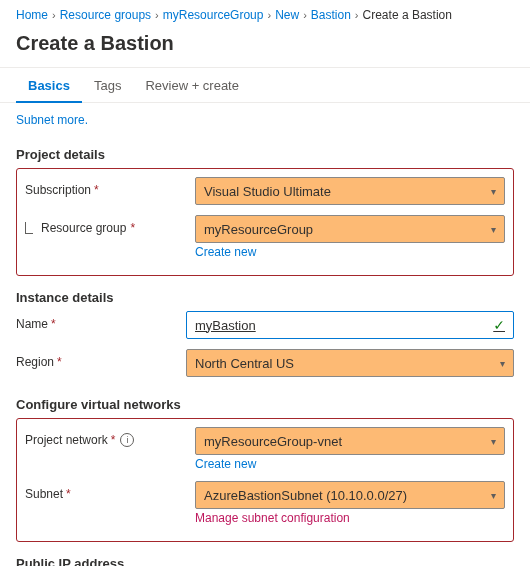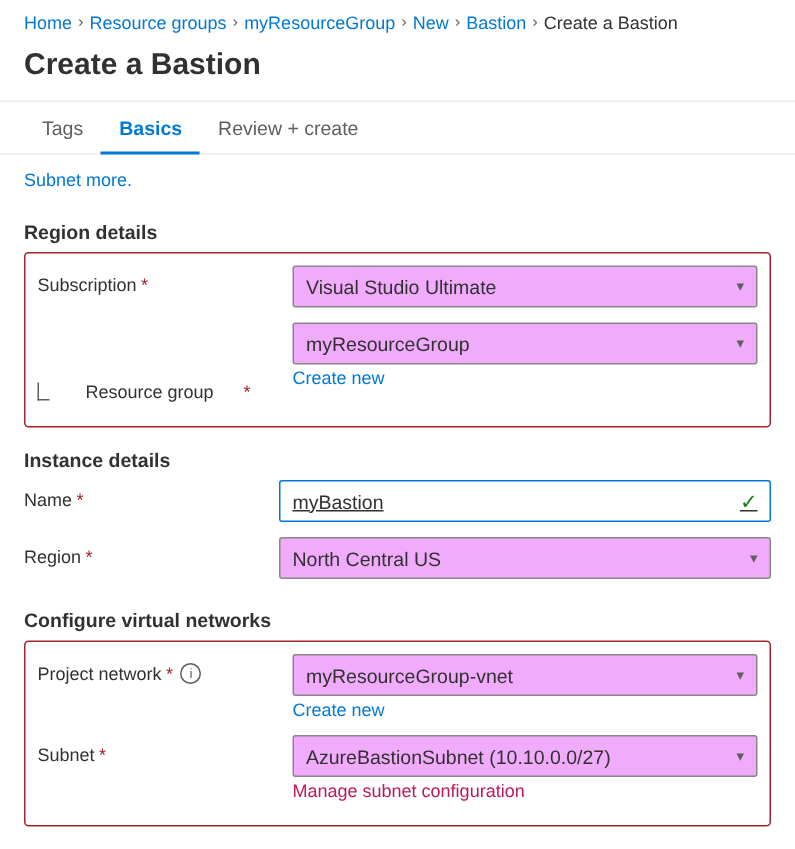--- a/index.html
+++ b/index.html
@@ -99,21 +99,21 @@
       margin-left: 2px;
     }
     .form-control-area {
       flex: 1;
     }
     .dropdown {
       width: 100%;
       height: 28px;
       border: 1px solid #8a8886;
       border-radius: 2px;
-      background: #f0abfc;
+      background: #fdba74;
       display: flex;
       align-items: center;
       justify-content: space-between;
       padding: 0 8px;
       cursor: pointer;
       font-size: 13px;
       color: #323130;
     }
     .dropdown-arrow {
       font-size: 10px;
@@ -144,22 +144,21 @@
     }
     .red-outline {
       border: 1px solid #a4262c;
       border-radius: 3px;
       padding: 8px 8px 6px;
       margin-bottom: 4px;
     }
     .indent-label {
       display: flex;
       align-items: center;
-      gap: 20px;
-      margin-top: 33px;
+      gap: 4px;
     }
     .manage-link {
       font-size: 12px;
       color: #be185d;
       text-decoration: none;
       display: block;
       margin-top: 2px;
       cursor: pointer;
     }
     .vnet-outline {
@@ -184,31 +183,31 @@
   <a href="#">Bastion</a>
   <span class="sep">›</span>
   <span class="current">Create a Bastion</span>
 </div>
 
 <div class="page-title">Create a Bastion</div>
 
 <hr class="divider">
 
 <div class="tabs">
+  <div class="tab active">Basics</div>
   <div class="tab">Tags</div>
-  <div class="tab active">Basics</div>
   <div class="tab">Review + create</div>
 </div>
 
 <div class="description">
   <span></span>
   <a href="#">Subnet more.</a>
 </div>
 
-<div class="section-title">Region details</div>
+<div class="section-title">Project details</div>
 
 <div class="form-area">
   <div class="red-outline">
 
     <div class="form-row">
       <div class="form-label">
         <span>Subscription</span>
         <span class="required">*</span>
       </div>
       <div class="form-control-area">

